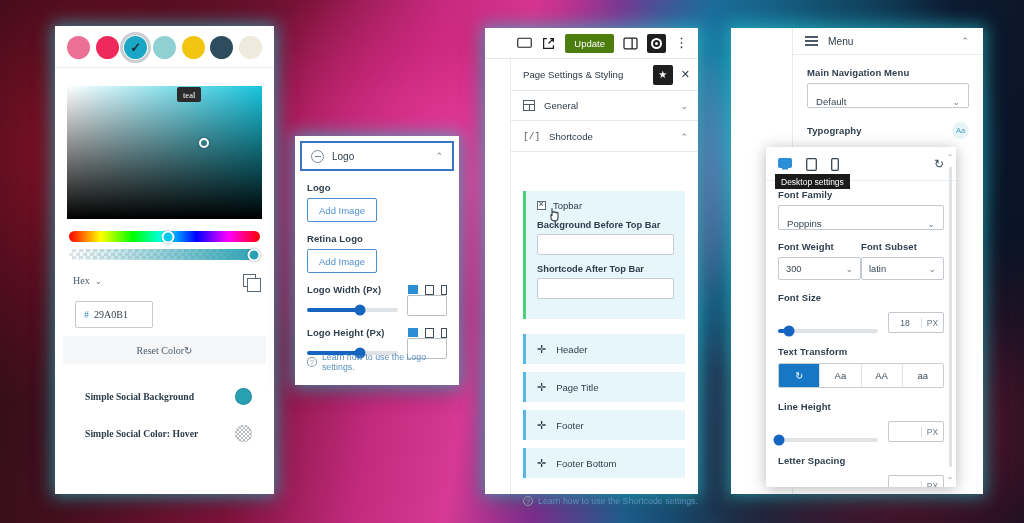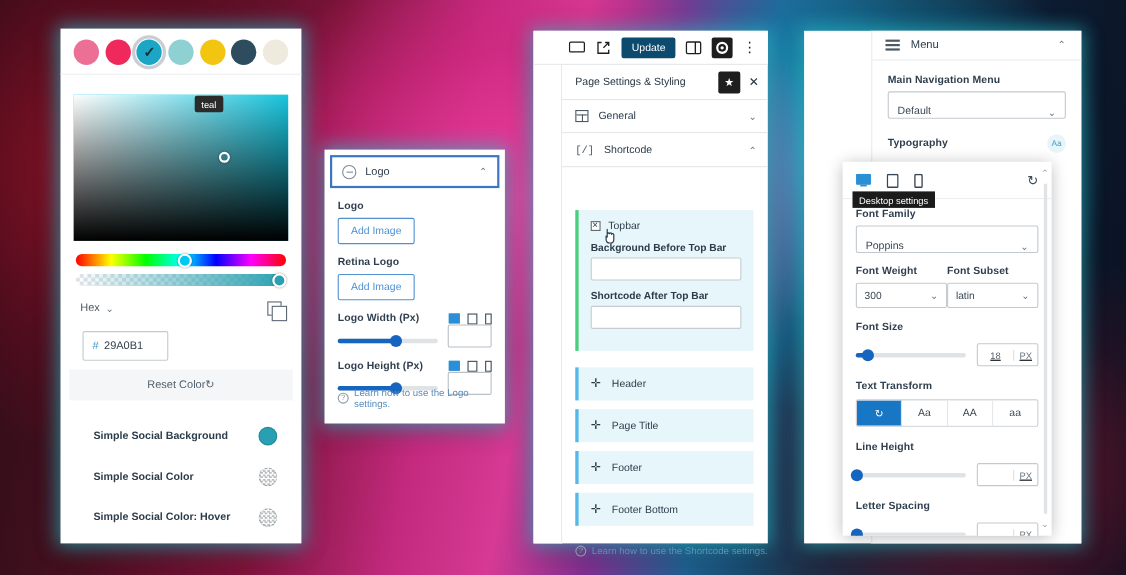--- a/index.html
+++ b/index.html
@@ -17,21 +17,21 @@
       linear-gradient(100deg, #2b0c16 0%, #45101f 14%, #7c1338 28%, #c32a7e 40%, #d63a94 48%, #7d2f8e 56%, #1f5f8e 64%, #13364f 74%, #0d1b30 86%, #0a1020 100%);
     overflow: hidden;
   }
   .panel {
     position: absolute; background: #fff;
     box-shadow: 0 0 16px 3px rgba(45,220,235,0.55), 0 6px 22px rgba(0,0,0,0.35);
   }
   .lbl { font-size: 9.5px; color: #2f3e4e; font-weight: bold; letter-spacing: .1px; }
 
   
-  #colorPanel { left: 55px; top: 26px; width: 219px; height: 468px; }
+  #colorPanel { left: 55px; top: 26px; width: 219px; height: 468px; font-family: Liberation Serif, serif; }
   .swatch-row {
     display: flex; align-items: center; justify-content: space-between;
     padding: 10px 12px 8px 12px; border-bottom: 1px solid #eceef0;
   }
   .sw { width: 23px; height: 23px; border-radius: 50%; position: relative; cursor: pointer; }
   .sw.sel { outline: 3px solid #c9ced3; outline-offset: 1px; }
   .sw.sel::after {
     content: "✓"; position: absolute; inset: 0; color: #16303c;
     font-size: 13px; line-height: 23px; text-align: center; font-weight: bold;
   }
@@ -124,21 +124,21 @@
     line-height: 9px; text-align: center; color: #8d9aa5; }
 
   
   #centerOuter { left: 485px; top: 28px; width: 213px; height: 466px; }
   .topbar-row {
     height: 31px; display: flex; align-items: center; justify-content: flex-end;
     gap: 9px; padding-right: 10px; border-bottom: 1px solid #e4e7ea; background: #fff;
   }
   .tb-ic { width: 15px; height: 13px; cursor: pointer; color: #222; }
   .update-btn {
-    background: #0c4a6e; color: #fff; font-size: 9.5px; padding: 4px 9px; border-radius: 2px;
+    background: #4d7c0f; color: #fff; font-size: 9.5px; padding: 4px 9px; border-radius: 2px;
     cursor: pointer; font-weight: normal;
   }
   .gear-sq { width: 19px; height: 19px; background: #1e1e1e; display: flex; align-items: center;
     justify-content: center; border-radius: 2px; cursor: pointer; }
   .gear-sq .ring { width: 11px; height: 11px; border: 2px solid #fff; border-radius: 50%;
     display: flex; align-items: center; justify-content: center; }
   .gear-sq .ring::after { content: ""; width: 3px; height: 3px; background: #fff; border-radius: 50%; }
   .kebab { color: #1e1e1e; font-size: 13px; line-height: 10px; cursor: pointer; letter-spacing: 0; }
   .inner-left-strip { position: absolute; left: 0; top: 31px; bottom: 0; width: 26px; background: #fff; border-right: 1px solid #e8ebed; }
   .ps-head {
@@ -205,21 +205,21 @@
   .refresh-ic { margin-left: auto; font-size: 12px; color: #3e4d59; cursor: pointer; }
   #tooltipDesktop {
     position: absolute; left: 9px; top: 27px; background: #1b1b1b; color: #fff; font-size: 8.5px;
     padding: 2.5px 6px; z-index: 9; white-space: nowrap;
   }
   .pop-body { padding: 8px 12px 0 12px; }
   .two-col { display: flex; }
   .two-col > div { flex: 1; }
   .sel-sm { margin-top: 5px; height: 23px; border: 1px solid #c3c9ce; border-radius: 2px; background: #fff;
     display: flex; align-items: center; justify-content: space-between; padding: 0 7px; font-size: 9.3px; color: #394855; cursor: pointer; }
-  .sl-row { display: flex; align-items: center; gap: 10px; margin-top: 9px; text-decoration: underline; }
+  .sl-row { display: flex; align-items: flex-end; gap: 10px; margin-top: 9px; }
   .sl-track { flex: 1; position: relative; height: 4px; background: #dfe3e6; border-radius: 2px; }
   .unitbox { width: 56px; height: 21px; border: 1px solid #c3c9ce; border-radius: 2px; background: #fff;
     display: flex; align-items: center; font-size: 8.5px; color: #4e5c68; }
   .unitbox .v { flex: 1; text-align: center; }
   .unitbox .u { width: 22px; text-align: center; border-left: 1px solid #dadfe3; color: #6b7a87; }
   .tt-row { display: flex; margin-top: 6px; border: 1px solid #c9ced3; border-radius: 2px; overflow: hidden; }
   .tt-btn { flex: 1; height: 23px; display: flex; align-items: center; justify-content: center;
     font-size: 9.5px; color: #3b4a56; background: #fff; border-right: 1px solid #dfe3e6; cursor: pointer; }
   .tt-btn:last-child { border-right: none; }
   .tt-btn.active { background: #1877c4; color: #fff; }
@@ -274,24 +274,20 @@
       <span>Reset Color</span>
       <span>↻</span>
     </div>
 
     <div class="social-list">
       <div class="social-row">
         <span>Simple Social Background</span>
         <span class="dot-opt teal"></span>
       </div>
       <div class="social-row">
-        <span>Simple Social Color</span>
-        <span class="dot-opt"></span>
-      </div>
-      <div class="social-row">
         <span>Simple Social Color: Hover</span>
         <span class="dot-opt"></span>
       </div>
     </div>
   </div>
 
   <div class="panel" id="logoPanel">
     <div class="logo-head">
       <span class="circ-min"></span>
       <span class="t">Logo</span>

